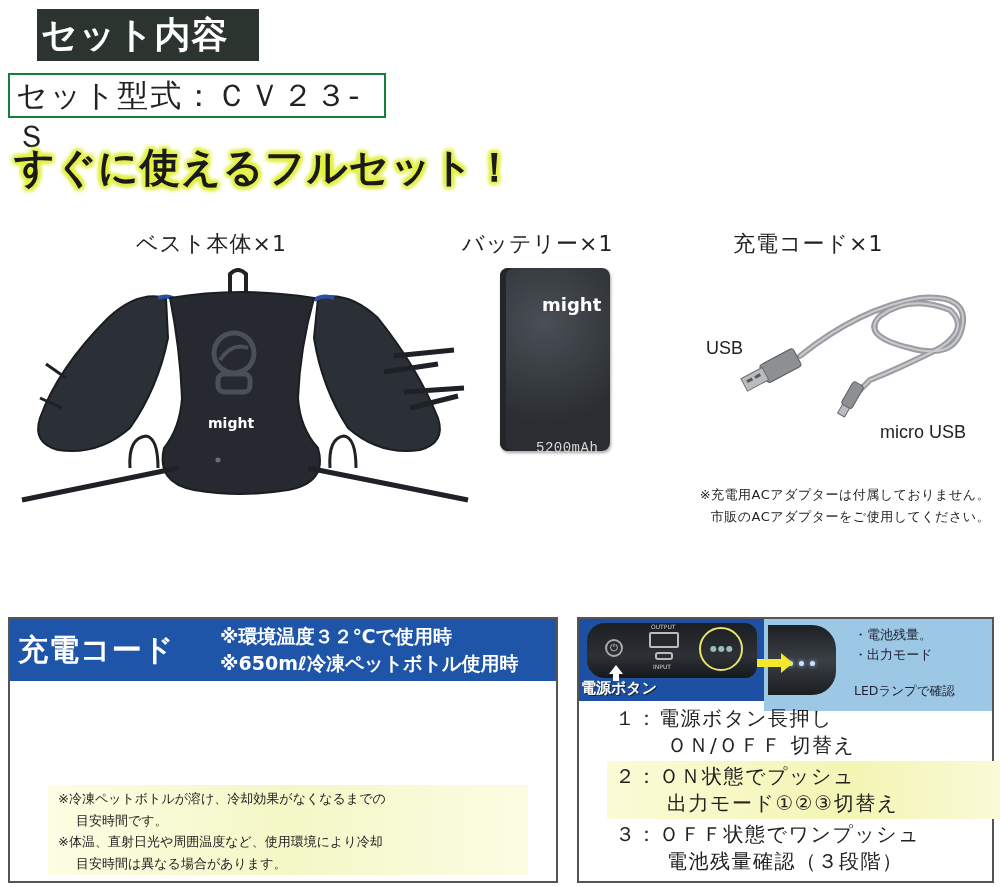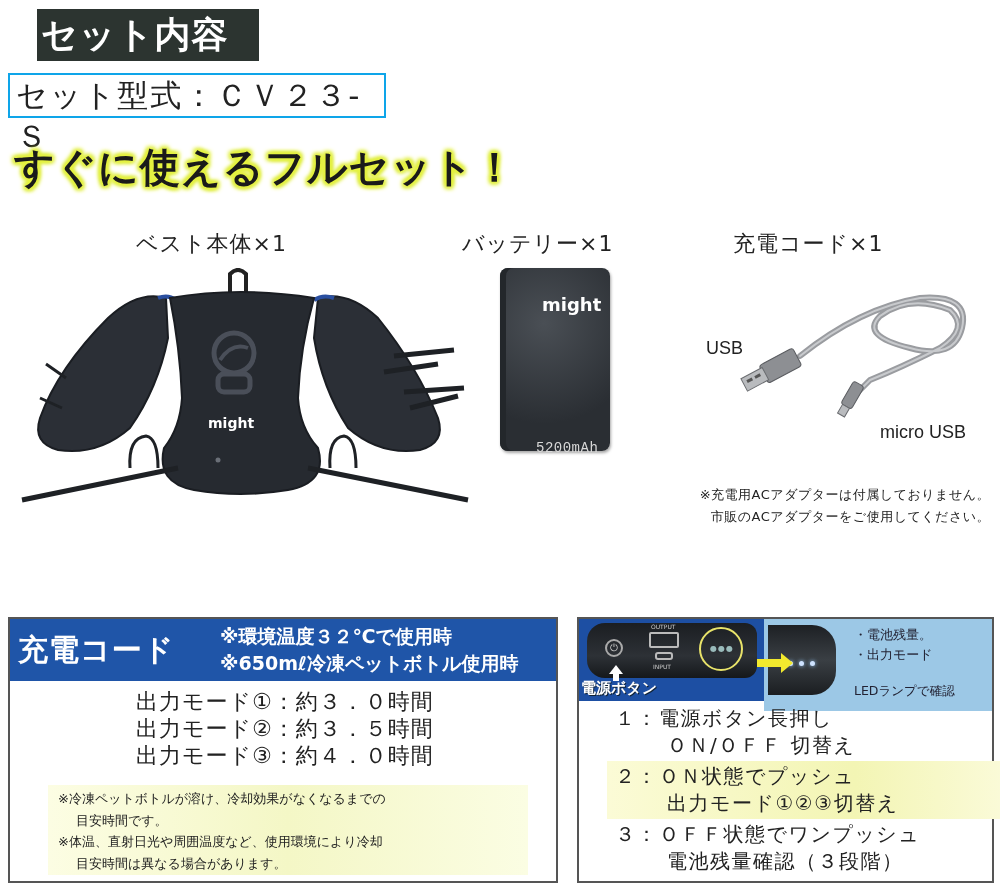--- a/index.html
+++ b/index.html
@@ -6,21 +6,21 @@
   html, body { width: 1000px; height: 887px; background: #ffffff; overflow: hidden; }
   body { position: relative; font-family: "DejaVu Sans", "Liberation Sans", sans-serif; color: #222; }
 
   .title-box {
     position: absolute; left: 8px; top: 9px; width: 222px; height: 52px;
     background: #2c3430; color: #fff; font-size: 36px; font-weight: bold;
     line-height: 52px; padding-left: 4px; letter-spacing: 1px; margin-left: 29px;
   }
   .model-box {
     position: absolute; left: 8px; top: 73px; width: 378px; height: 45px;
-    border: 2px solid #0ea5e9; background: #fff; font-size: 31px; line-height: 41px;
+    border: 2px solid #15803d; background: #fff; font-size: 31px; line-height: 41px;
     padding-left: 6px; letter-spacing: 2px; color: #222;
   }
   .headline {
     position: absolute; left: 14px; top: 140px; font-size: 40px; font-weight: bold;
     color: #1a1a1a; letter-spacing: 1px;
     text-shadow: 0 0 4px #e8f542, 0 0 4px #e8f542, 0 0 6px #e8f542, 2px 2px 4px #d6e629, -2px -2px 4px #d6e629, 2px -2px 4px #d6e629, -2px 2px 4px #d6e629;
   }
 
   .item-label { position: absolute; font-size: 22px; color: #222; letter-spacing: 1px; }
 
@@ -198,25 +198,20 @@
   <div>市販のACアダプターをご使用してください。</div>
 </div>
 
 <div class="cool-box">
   <div class="cool-header">
     <div class="h-title">充電コード</div>
     <div class="h-cond">
       <div>※環境温度３２℃で使用時</div>
       <div>※650mℓ冷凍ペットボトル使用時</div>
     </div>
-  </div>
-  <div class="cool-rows">
-    <div><span>出力モード①</span><span>：約３．０時間</span></div>
-    <div><span>出力モード②</span><span>：約３．５時間</span></div>
-    <div><span>出力モード③</span><span>：約４．０時間</span></div>
   </div>
   <div class="cool-notes">
     <div>※冷凍ペットボトルが溶け、冷却効果がなくなるまでの</div>
     <div class="indent">目安時間です。</div>
     <div>※体温、直射日光や周囲温度など、使用環境により冷却</div>
     <div class="indent">目安時間は異なる場合があります。</div>
   </div>
 </div>
 
 <div class="op-box">

